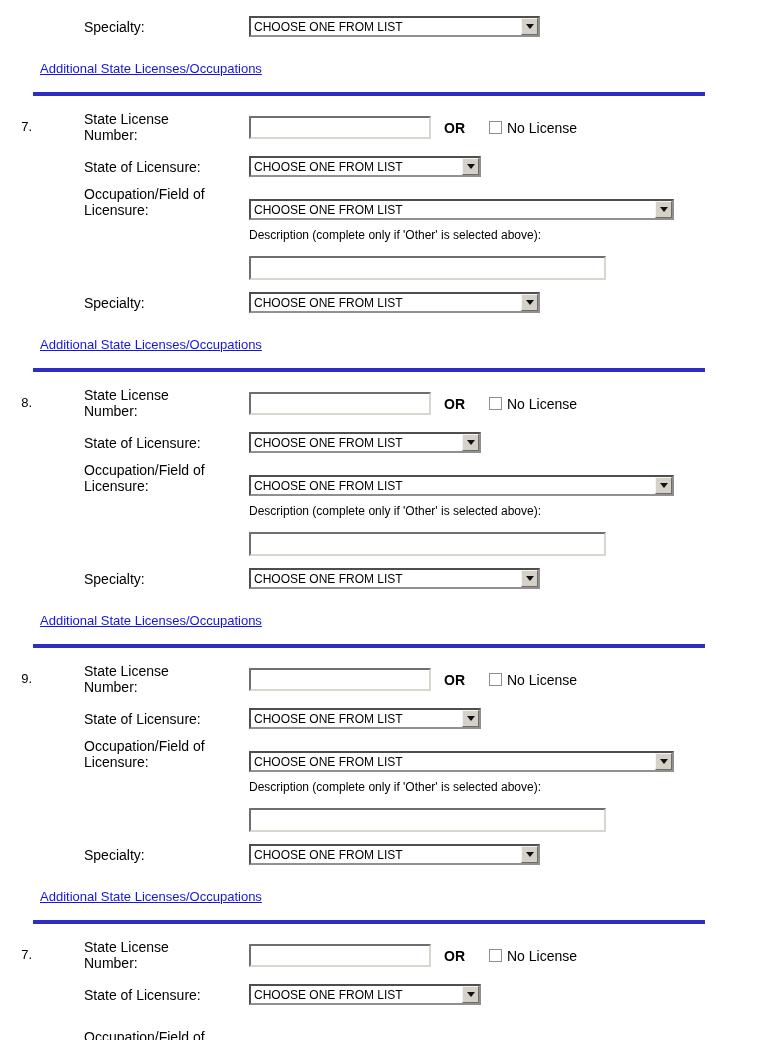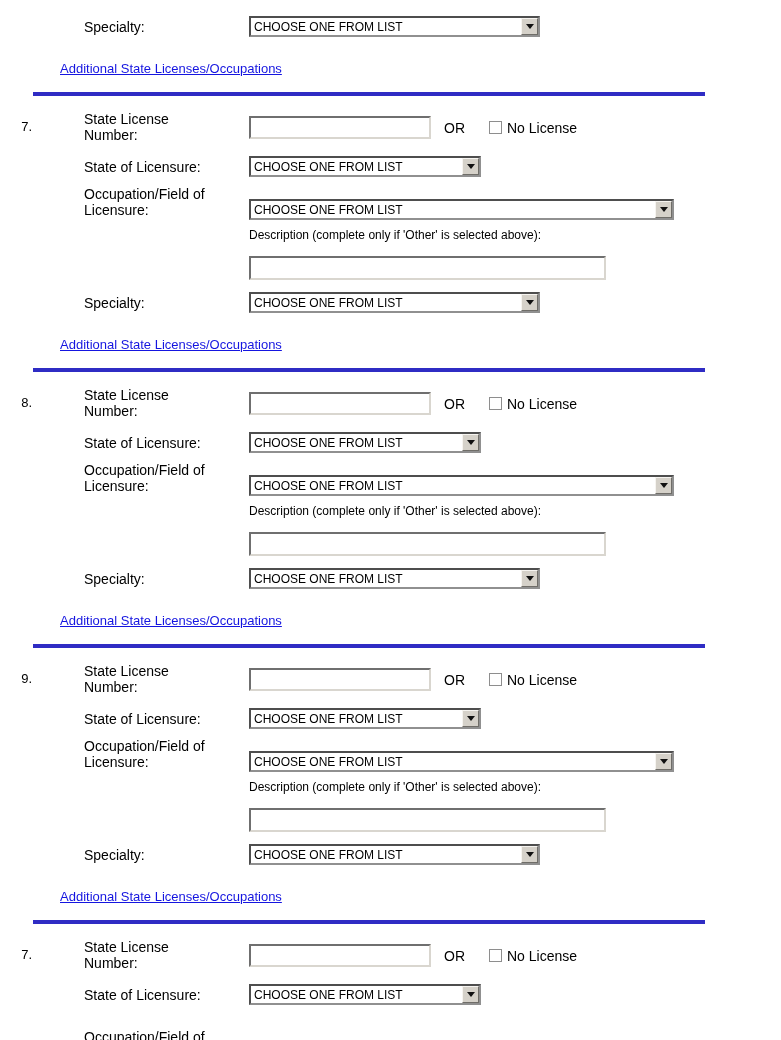--- a/index.html
+++ b/index.html
@@ -56,38 +56,38 @@
   .tri {
     width: 0; height: 0;
     border-left: 4px solid transparent; border-right: 4px solid transparent;
     border-top: 5px solid #111111;
   }
 
   
   .r-license { align-items: flex-start; margin-top: 15px; }
   .r-license .num { margin-top: 8px; }
   .license-controls { display: flex; align-items: center; margin-top: 5px; }
-  .or { margin-left: 13px; font-size: 14px; }
+  .or { margin-left: 13px; font-size: 14px; font-weight: bold; }
   .checkbox {
     width: 13px; height: 13px; flex: none; margin-left: 24px;
     background: #ffffff; border: 1px solid #8e8e8e;
   }
   .cb-label { margin-left: 5px; font-size: 14px; }
 
   .r-state     { margin-top: 13px; }
   .r-occ       { margin-top: 9px; align-items: flex-start; }
   .r-occ .select { margin-top: 13px; }
   .r-occ-partial { margin-top: 24px; }
   .r-desc-label  { margin-top: 7px; }
   .desc-label    { font-size: 12px; line-height: 16px; }
   .r-desc-input  { margin-top: 13px; }
   .r-specialty   { margin-top: 12px; }
   .r-top         { margin-top: 16px; }
 
-  .link-row { margin-top: 22px; padding-left: 60px; }
+  .link-row { margin-top: 22px; padding-left: 40px; }
   .link {
     color: #1515e0; font-size: 13px; line-height: 15px;
     text-decoration: underline; cursor: pointer;
   }
   .divider {
     margin-top: 15px; margin-left: 33px;
     width: 672px; height: 4px; background: #2f2cc4;
   }
 </style>
 </head>

